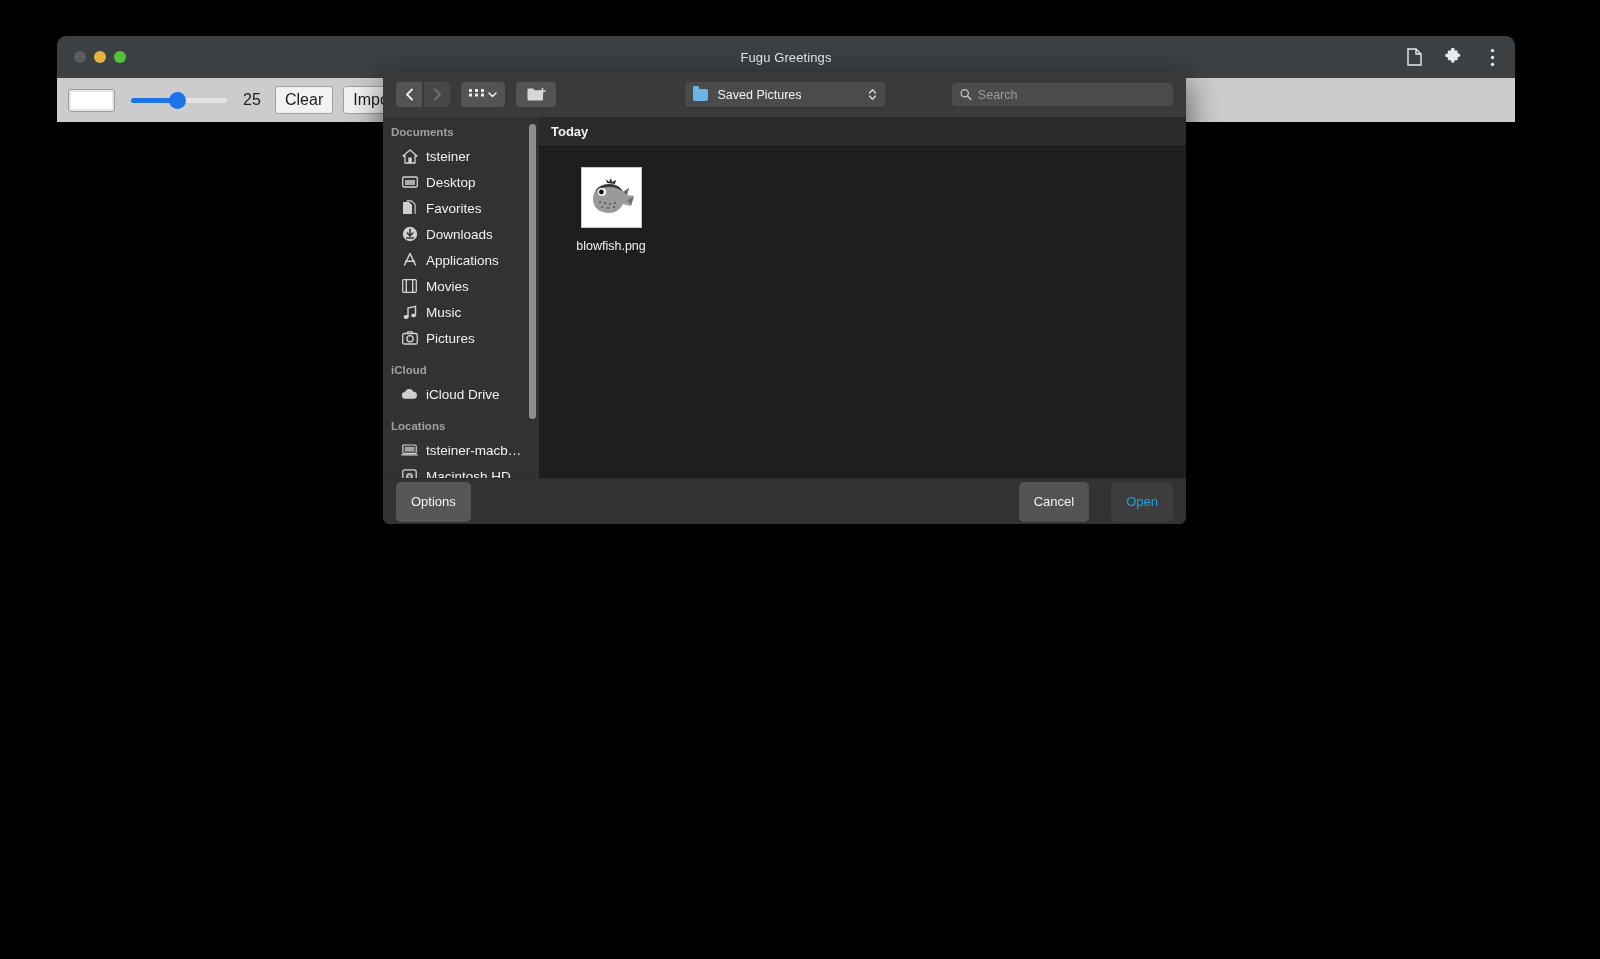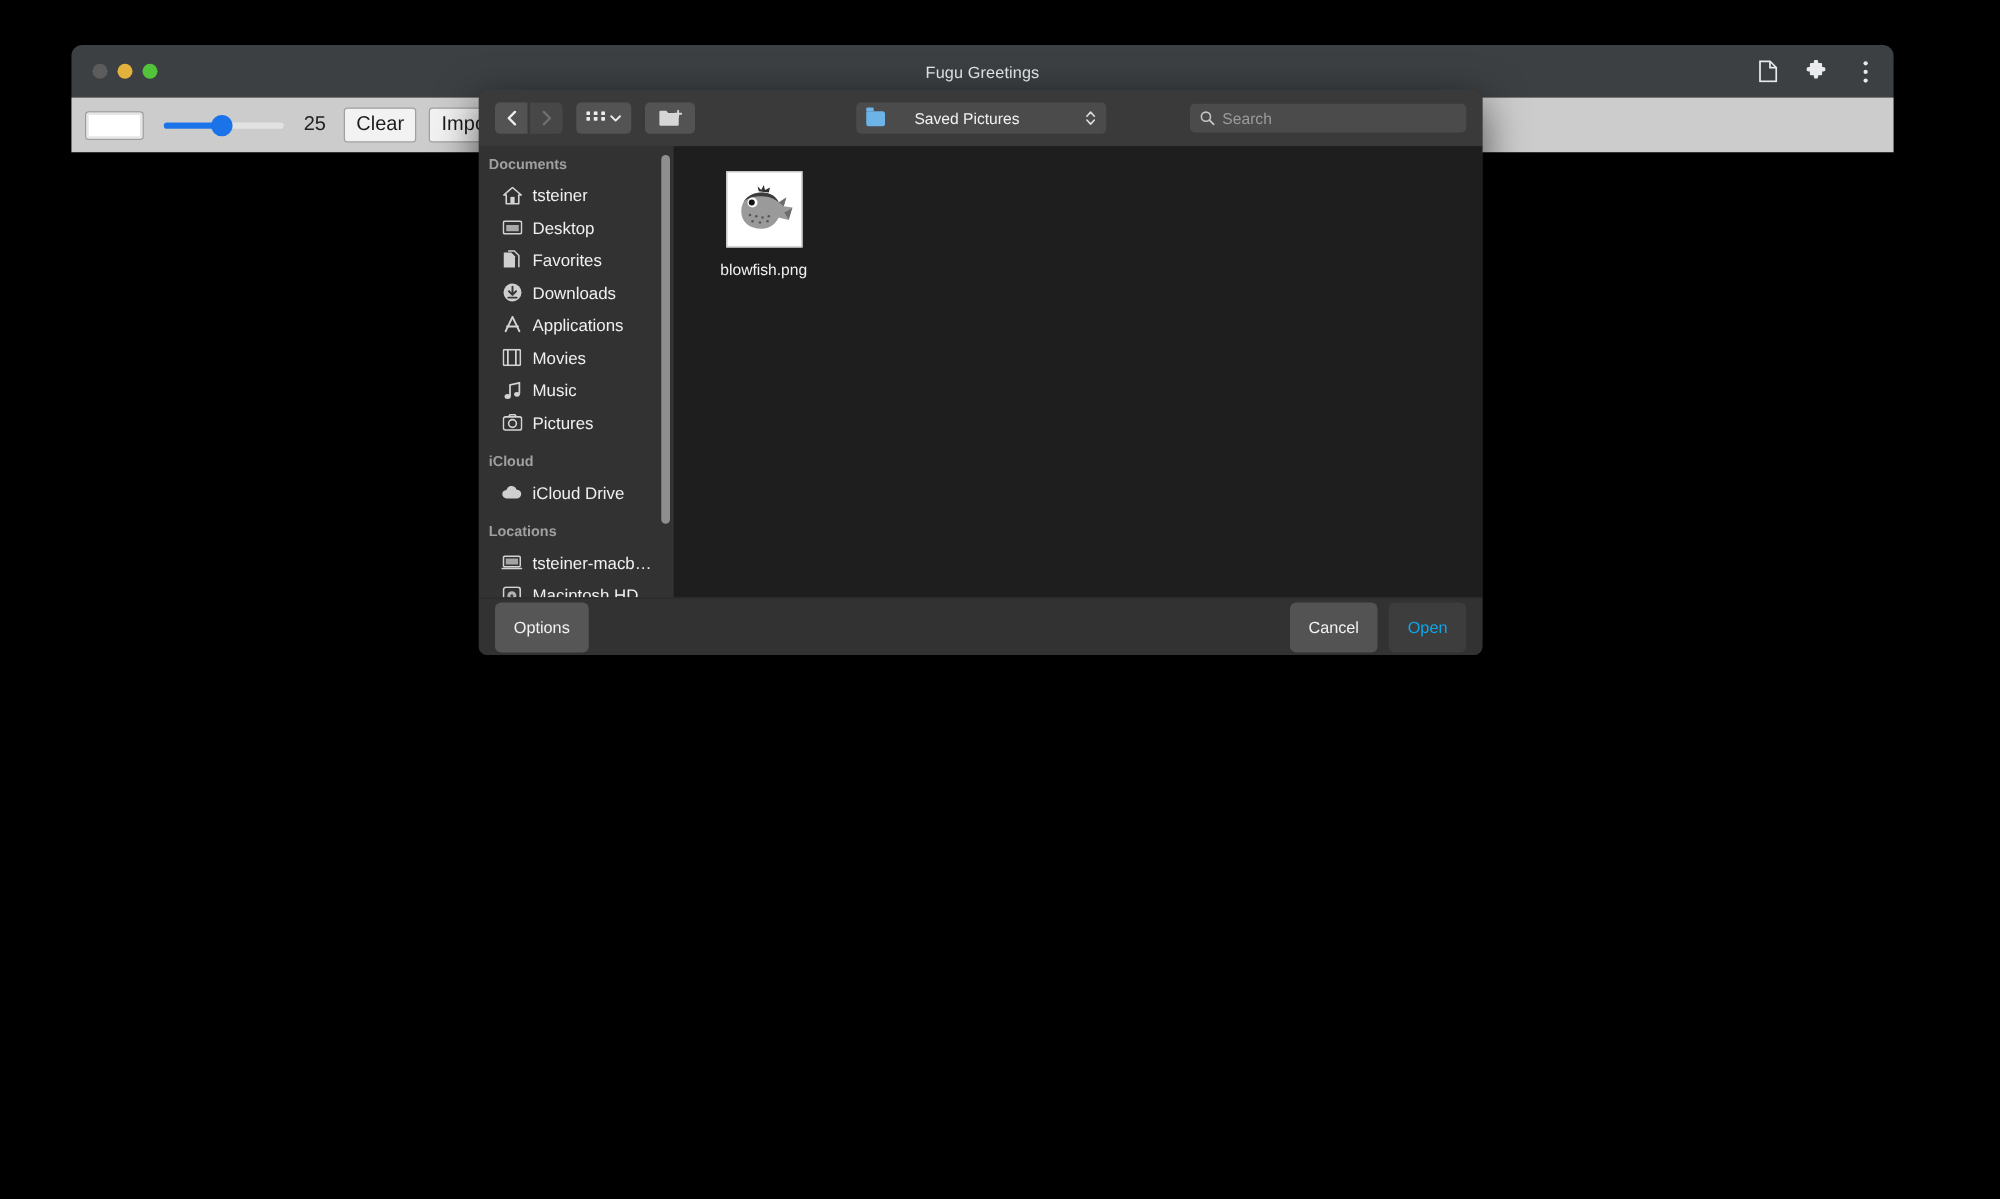--- a/index.html
+++ b/index.html
@@ -239,21 +239,21 @@
     left: 50%;
     transform: translateX(-50%);
     width: 200px;
     height: 25px;
     background: #4b4b4b;
     border-radius: 4px;
     display: flex;
     align-items: center;
     padding: 0 8px;
     box-sizing: border-box;
-    gap: 24px;
+    gap: 10px;
     cursor: pointer;
   }
   .folder-glyph {
     width: 15px; height: 12px;
     background: #6cb4e8;
     border-radius: 1px 2px 2px 2px;
     position: relative;
     flex: none;
   }
   .folder-glyph:before {
@@ -426,21 +426,21 @@
     height: 40px;
     padding: 0 15px;
     cursor: pointer;
   }
   .fd-btn.options { background: #565656; }
   .fd-btn.disabled { background: #3d3d3d; color: #0ea5e9; cursor: default; }
   .footer-right {
     position: absolute;
     right: 13px;
     display: flex;
-    gap: 9px;
+    gap: 22px;
   }
 </style>
 </head>
 <body>
 
 <div id="root">
 
   <div class="browser-window">
 
     <div class="titlebar">
@@ -672,20 +672,23 @@
               <circle cx="7.5" cy="7.5" r="1.2" fill="#3a3a3a"></circle>
             </svg>
           </span>
           <span class="sb-label">Macintosh HD</span>
         </div>
 
         <div class="sb-scrollbar"></div>
       </div>
 
       <div class="fd-main">
+        <div class="today-band">
+          <span class="today-label">Today</span>
+        </div>
 
         <div class="file-grid">
           <div class="file-cell">
             <div class="file-thumb">
               <svg width="52" height="42" viewBox="0 0 52 42">
                 <g>
                   <path d="M8 22 C8 13 15 7 24 7 C31 7 36 10 38 15 L44 11 L42 18 L49 19 L42 23 L46 29 L38 27 C35 33 30 36 24 36 C15 36 8 31 8 22 Z" fill="#9a9a9a"></path>
                   <path d="M24 7 C18 7 13 10 10 14 C14 11 19 10 24 10 C30 10 35 12 38 15 C36 10 31 7 24 7 Z" fill="#3b3b3b"></path>
                   <path d="M22 6 L21 2 L24 5 L26 1 L27 5 L31 3 L30 7 Z" fill="#2f2f2f"></path>
                   <path d="M38 15 L44 11 L42 18 Z" fill="#6d6d6d"></path>

